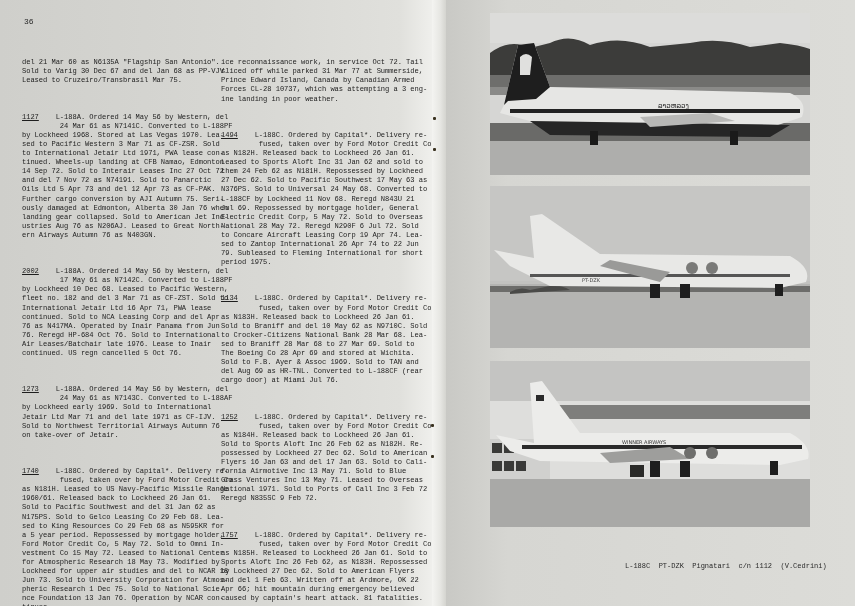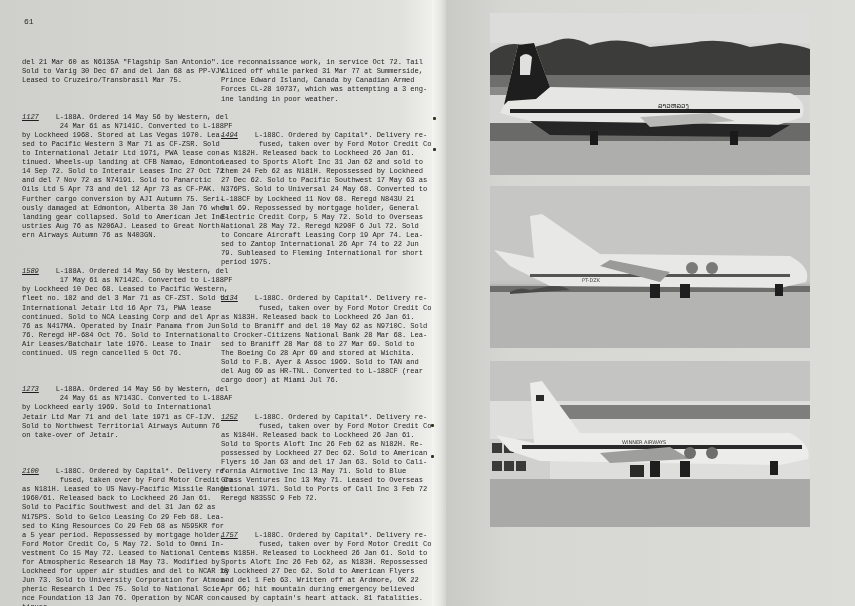--- a/index.html
+++ b/index.html
@@ -6,66 +6,66 @@
   body{width:855px;height:606px;overflow:hidden;background:#8f8f8c;position:relative;font-family:"Liberation Mono","DejaVu Sans Mono",monospace;}
   .page-left{position:absolute;left:0;top:0;width:434px;height:606px;background:linear-gradient(90deg,#cfcfcb 0%,#d8d8d4 60%,#e0e0dc 92%,#f0f0ed 100%);overflow:hidden;}
   .spine{position:absolute;left:432px;top:0;width:14px;height:606px;background:linear-gradient(90deg,#f4f4f1,#e6e6e2 60%,#d4d4cf);}
   .page-right{position:absolute;left:446px;top:0;width:409px;height:606px;background:linear-gradient(90deg,#c9c9c5 0%,#d6d6d2 15%,#dcdcd8 100%);overflow:hidden;}
   .staple{position:absolute;width:3px;height:3px;background:#3a3220;border-radius:1px;}
   .page-num{position:absolute;left:24px;top:17px;font-size:8px;color:#2a2a2a;}
   .col{position:absolute;top:40px;font-size:7.1px;line-height:9.1px;color:#1e1e1e;white-space:pre;letter-spacing:-0.05px;}
   .col-a{left:22px;width:192px;}
   .col-b{left:221px;width:205px;}
   .entry{margin-bottom:9px;}
-  .cn{text-decoration:underline;font-style:italic;}
+  .cn{text-decoration:underline;}
   .photo{position:absolute;left:44px;width:320px;background:#9a9a98;overflow:hidden;}
   .caption-block{position:absolute;left:179px;top:540px;font-size:7px;line-height:10.5px;color:#2a2a2a;white-space:pre;}
   svg{display:block;}
 </style>
 </head>
 <body>
 
 <div class="page-left">
-  <div class="page-num">61</div>
+  <div class="page-num">36</div>
 
   <div class="col col-a">
     <div class="entry"><span>del 21 Mar 60 as N6135A "Flagship San Antonio".
 Sold to Varig 30 Dec 67 and del Jan 68 as PP-VJV.
 Leased to Cruzeiro/Transbrasil Mar 75.</span></div>
     <div class="entry"><span class="cn">1127</span><span>    L-188A. Ordered 14 May 56 by Western, del
          24 Mar 61 as N7141C. Converted to L-188PF
 by Lockheed 1968. Stored at Las Vegas 1970. Lea-
 sed to Pacific Western 3 Mar 71 as CF-ZSR. Sold
 to International Jetair Ltd 1971, PWA lease con-
 tinued. Wheels-up landing at CFB Namao, Edmonton
 14 Sep 72. Sold to Interair Leases Inc 27 Oct 72
 and del 7 Nov 72 as N74191. Sold to Panarctic
 Oils Ltd 5 Apr 73 and del 12 Apr 73 as CF-PAK.
 Further cargo conversion by AJI Autumn 75. Seri-
 ously damaged at Edmonton, Alberta 30 Jan 76 when
 landing gear collapsed. Sold to American Jet Ind-
 ustries Aug 76 as N206AJ. Leased to Great North-
 ern Airways Autumn 76 as N403GN.</span></div>
-    <div class="entry"><span class="cn">1589</span><span>    L-188A. Ordered 14 May 56 by Western, del
+    <div class="entry"><span class="cn">2002</span><span>    L-188A. Ordered 14 May 56 by Western, del
          17 May 61 as N7142C. Converted to L-188PF
 by Lockheed 10 Dec 68. Leased to Pacific Western,
 fleet no. 182 and del 3 Mar 71 as CF-ZST. Sold to
 International Jetair Ltd 16 Apr 71, PWA lease
 continued. Sold to NCA Leasing Corp and del Apr
 76 as N417MA. Operated by Inair Panama from Jun
 76. Reregd HP-684 Oct 76. Sold to International
 Air Leases/Batchair late 1976. Lease to Inair
 continued. US regn cancelled 5 Oct 76.</span></div>
     <div class="entry"><span class="cn">1273</span><span>    L-188A. Ordered 14 May 56 by Western, del
          24 May 61 as N7143C. Converted to L-188AF
 by Lockheed early 1969. Sold to International
 Jetair Ltd Mar 71 and del late 1971 as CF-IJV.
 Sold to Northwest Territorial Airways Autumn 76
 on take-over of Jetair.</span></div>
-    <div class="entry"><span class="cn">2100</span><span>    L-188C. Ordered by Capital*. Delivery re-
+    <div class="entry"><span class="cn">1740</span><span>    L-188C. Ordered by Capital*. Delivery re-
          fused, taken over by Ford Motor Credit Co
 as N181H. Leased to US Navy-Pacific Missile Range
 1960/61. Released back to Lockheed 26 Jan 61.
 Sold to Pacific Southwest and del 31 Jan 62 as
 N175PS. Sold to Gelco Leasing Co 29 Feb 68. Lea-
 sed to King Resources Co 29 Feb 68 as N595KR for
 a 5 year period. Repossessed by mortgage holder,
 Ford Motor Credit Co, 5 May 72. Sold to Omni In-
 vestment Co 15 May 72. Leased to National Center
 for Atmospheric Research 18 May 73. Modified by
@@ -210,15 +210,16 @@
       <circle cx="222" cy="92" r="6" fill="#6e6e6c"></circle>
       <rect x="140" y="104" width="14" height="12" fill="#2a2a28"></rect>
       <rect x="160" y="100" width="10" height="16" fill="#1e1e1e"></rect>
       <rect x="190" y="100" width="10" height="16" fill="#1e1e1e"></rect>
       <rect x="280" y="100" width="8" height="14" fill="#1e1e1e"></rect>
       <text x="132" y="83" font-family="DejaVu Sans, sans-serif" font-size="5" fill="#333">WINNER AIRWAYS</text>
     </svg>
   </div>
 
   <div class="caption-block">
+    <div><span>L-188C</span>  <span>PT-DZK</span>  <span>Pignatari</span>  <span>c/n 1112</span>  <span>(V.Cedrini)</span></div>
     
   </div>
 </div>
 
 </body></html>

